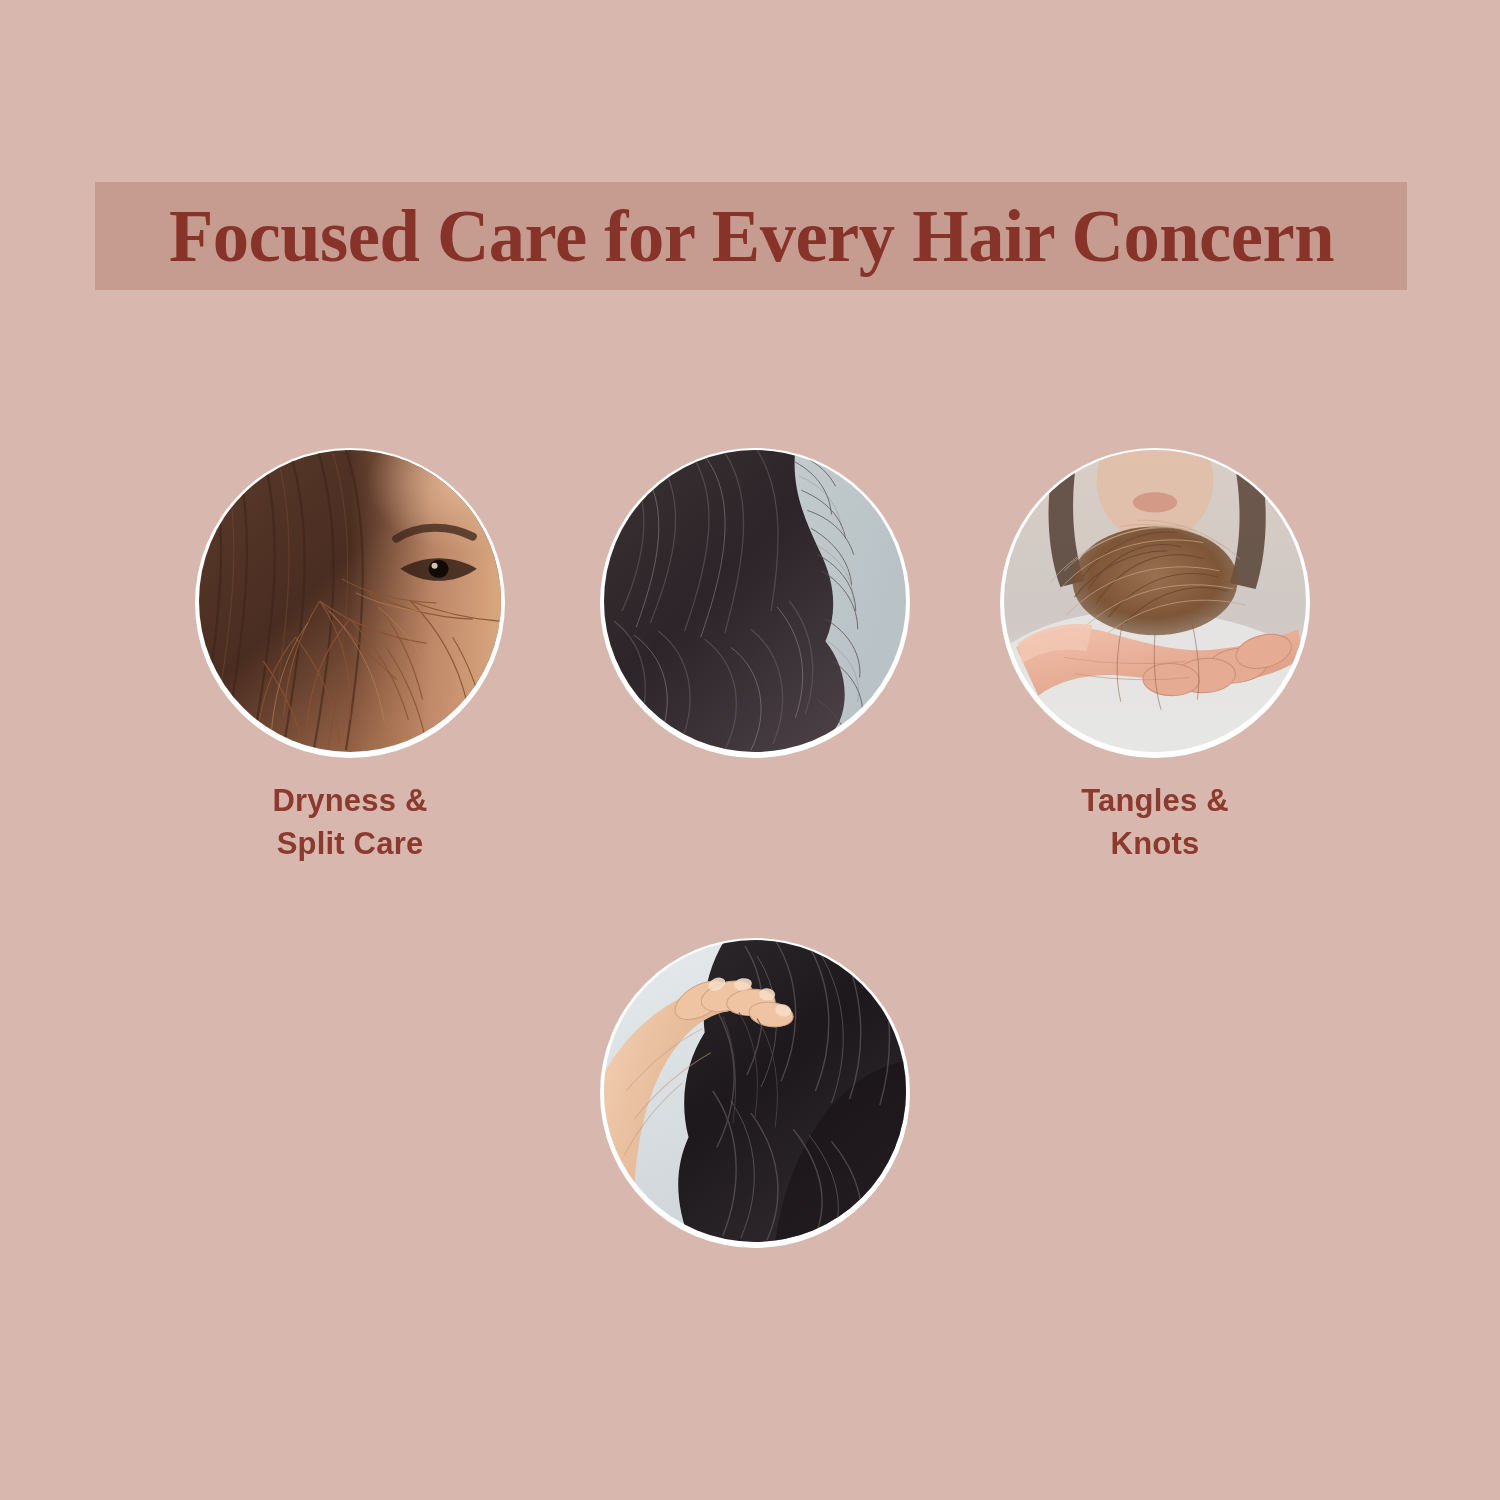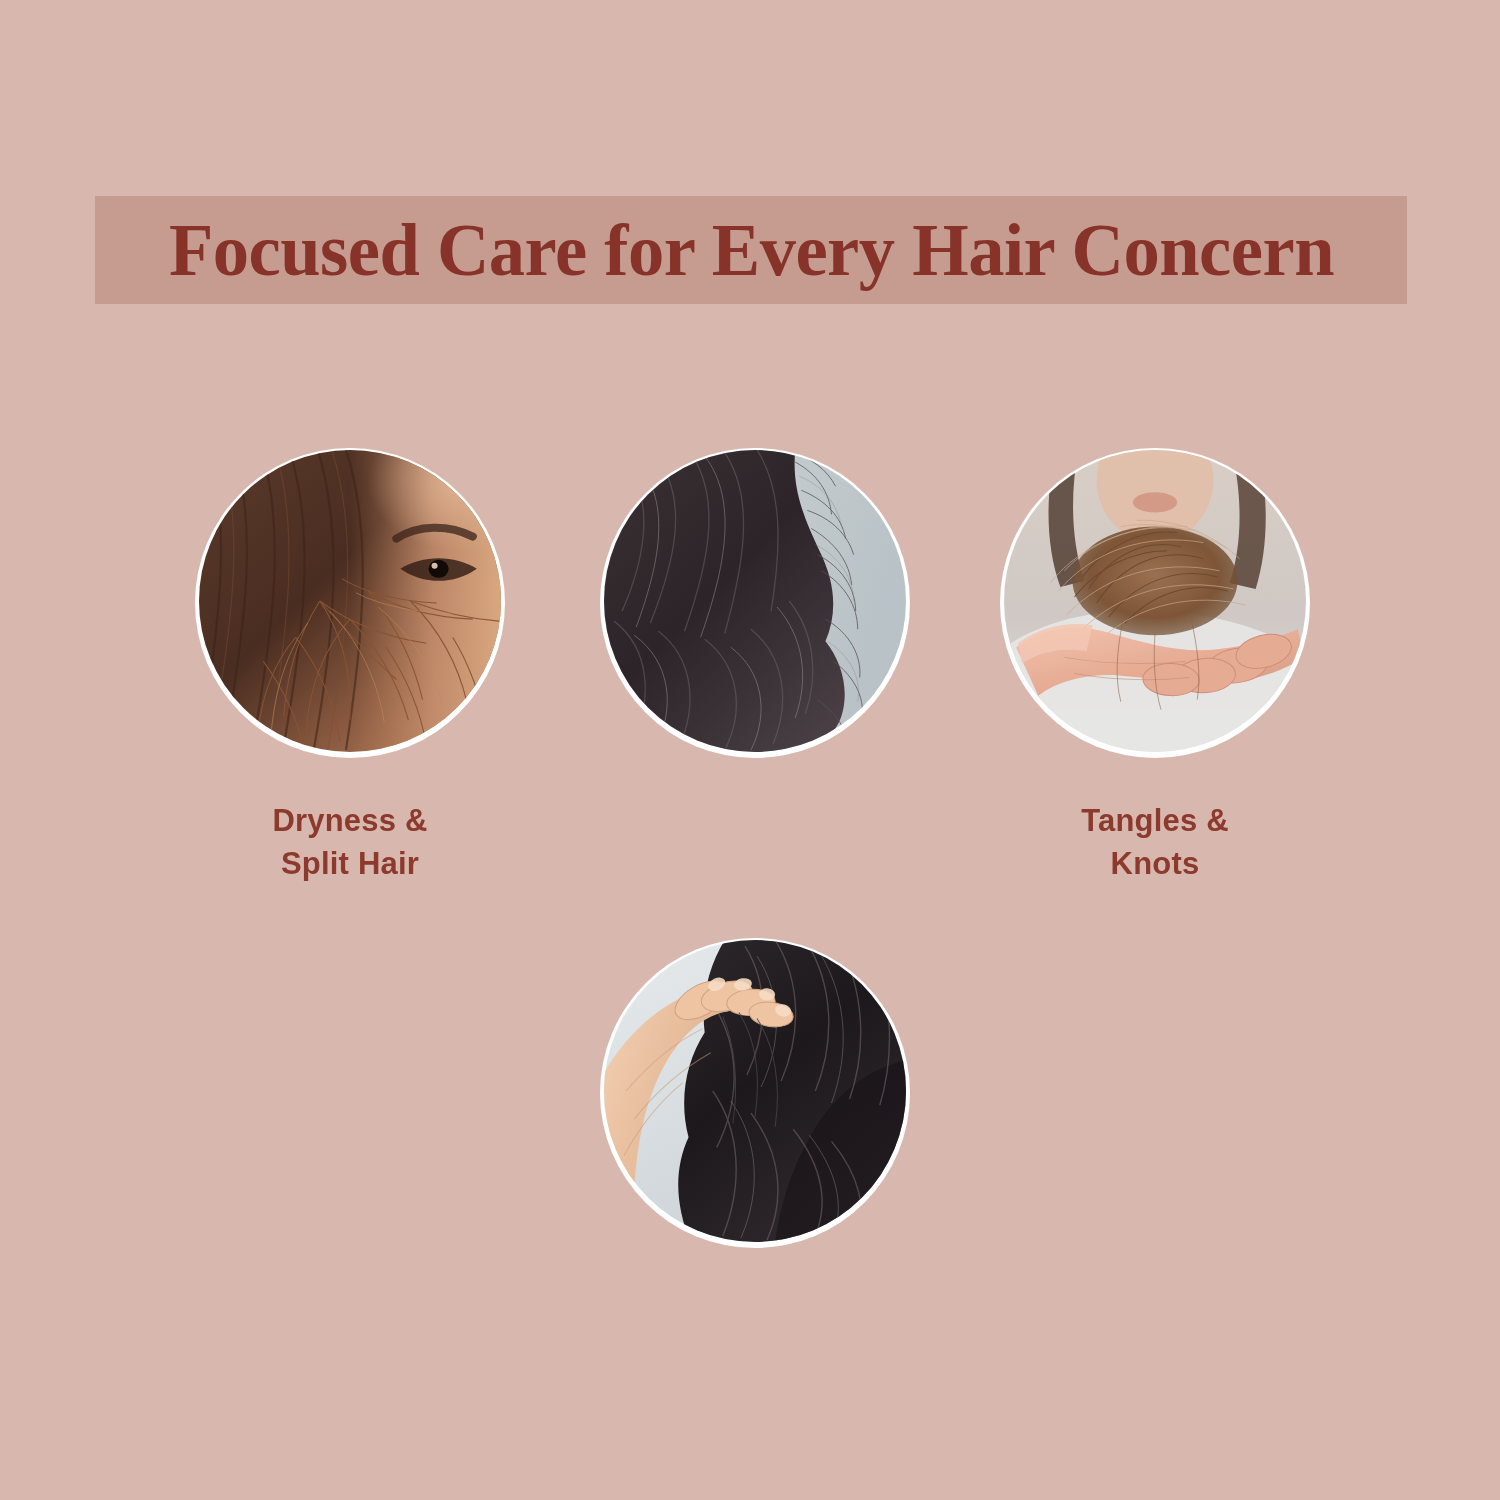--- a/index.html
+++ b/index.html
@@ -12,21 +12,21 @@
     background: #d8b8ae;
     font-family: "Liberation Sans", sans-serif;
     overflow: hidden;
     position: relative;
   }
 
   
   .title-band {
     position: absolute;
     left: 95px;
-    top: 196px;
+    top: 182px;
     width: 1312px;
     height: 108px;
     background: #c79c90;
     display: flex;
     align-items: center;
     justify-content: center;
   }
   .title-text {
     font-family: "Liberation Serif", "DejaVu Serif", serif;
     font-weight: bold;
@@ -71,21 +71,21 @@
     left: 4px;
     top: 2px;
     width: 302px;
     height: 302px;
     border-radius: 50%;
     overflow: hidden;
   }
   .circle-img svg { display: block; width: 100%; height: 100%; }
 
   .caption {
-    margin-top: 42px;
+    margin-top: 22px;
     font-family: "Liberation Sans", sans-serif;
     font-weight: bold;
     font-size: 31px;
     line-height: 1.38;
     color: #8c3a2e;
     letter-spacing: 0.2px;
   }
   .caption .line { display: block; }
 </style>
 </head>
@@ -162,21 +162,21 @@
             <path d="M130 160 C156 188 176 222 184 270"></path>
             <path d="M108 172 C88 200 76 236 72 278"></path>
             <path d="M178 156 C206 180 230 210 242 254"></path>
             <path d="M156 142 C184 156 218 162 254 162"></path>
           </g>
         </svg>
       </div>
     </div>
     <div class="caption">
       <span class="line">Dryness &amp;</span>
-      <span class="line">Split Hair</span>
+      <span class="line">Split Care</span>
     </div>
   </div>
 
   <div class="concern concern-2">
     <div class="circle-wrap">
       <div class="circle-img">
         <svg viewBox="0 0 300 300" preserveAspectRatio="xMidYMid slice">
           <defs>
             <linearGradient id="g2bg" x1="0" y1="0" x2="1" y2="0.3">
               <stop offset="0%" stop-color="#cfd6d8"></stop>

